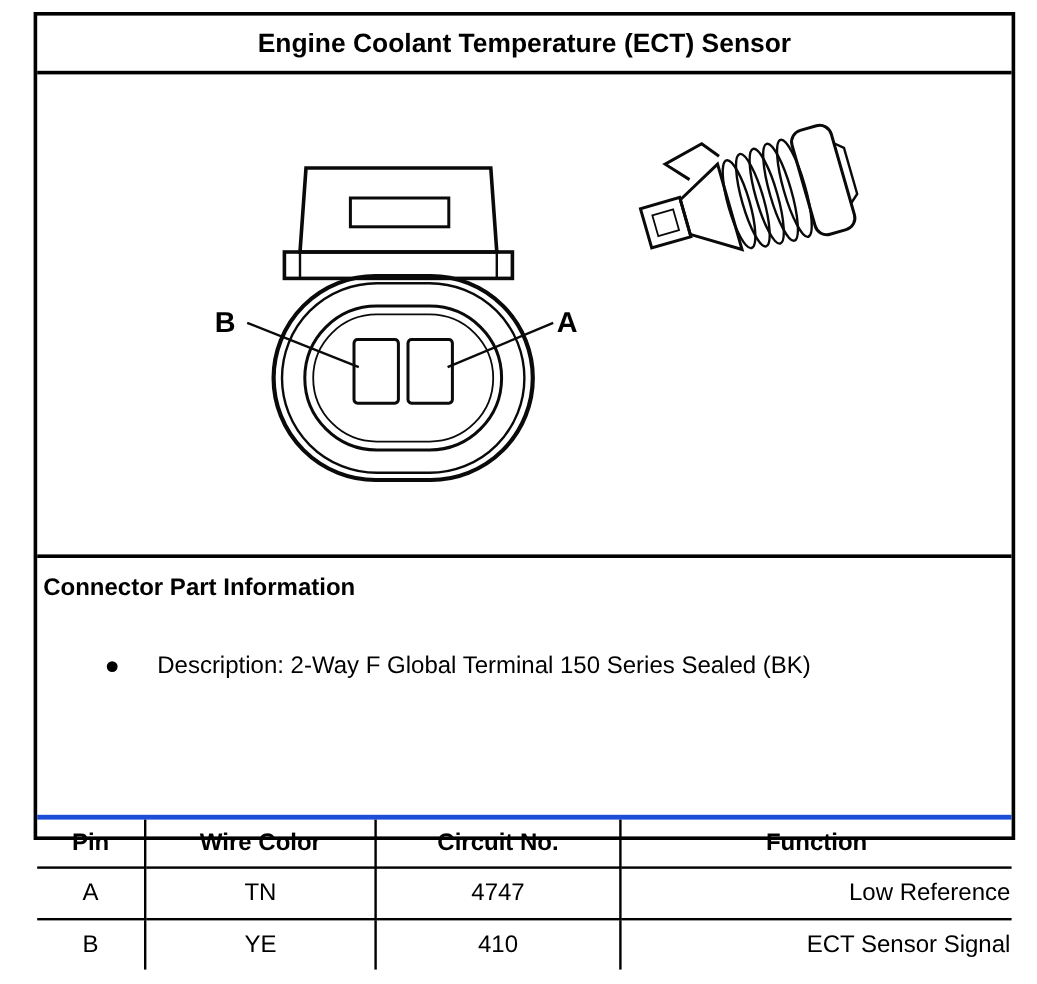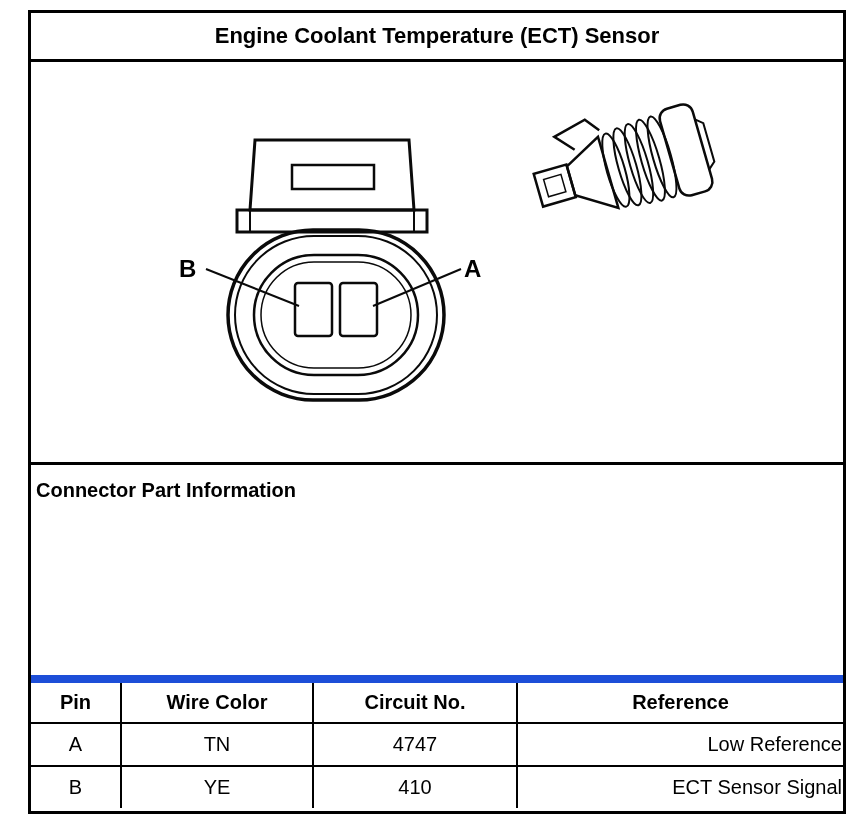--- a/index.html
+++ b/index.html
@@ -2,34 +2,34 @@
 <html><head>
 <meta charset="utf-8">
 <style>
   html, body { margin: 0; padding: 0; background: #ffffff; }
   body {
     width: 864px; height: 820px; position: relative;
     font-family: "Liberation Sans", sans-serif; color: #000;
   }
   .doc {
     position: absolute; left: 28px; top: 10px;
-    width: 818px; height: 804px;
+    width: 818px; height: 690px;
     border: 3px solid #000; box-sizing: border-box;
     background: #fff;
   }
   .title-bar {
     height: 46px; border-bottom: 3px solid #000;
     display: flex; align-items: center; justify-content: center;
     font-size: 22px; font-weight: bold;
   }
   .diagram-area { height: 400px; border-bottom: 3px solid #000; overflow: hidden; }
   .diagram-area svg { display: block; }
   svg text { font-family: "Liberation Sans", sans-serif; font-weight: bold; fill: #000; }
 
-  .part-info { height: 218px; border-bottom: 8px solid #1d4ed8; box-sizing: border-box; }
+  .part-info { height: 218px; border-bottom: 4px solid #1d4ed8; box-sizing: border-box; }
   .part-info-heading {
     font-size: 20px; font-weight: bold; padding: 14px 0 0 5px;
   }
   .part-info ul {
     list-style: none; margin: 36px 0 0 0; padding: 0 0 0 100px;
   }
   .part-info li {
     position: relative; font-size: 20px; line-height: 35px;
   }
   .part-info li::before {
@@ -106,36 +106,37 @@
 
         <rect x="136" y="2" width="34" height="90" rx="10" stroke-width="2.5"></rect>
         <path d="M170,20 L177,26 L177,66 L170,72" stroke-width="2"></path>
       </g>
     </svg>
   </div>
 
   <div class="part-info">
     <div class="part-info-heading">Connector Part Information</div>
     <ul>
+      <li>Description: 2-Way F Global Terminal 150 Series Sealed (BK)</li>
     </ul>
   </div>
 
   <table class="pin-table">
     <colgroup>
       <col class="c-pin">
         <col class="c-wire">
         <col class="c-circ">
         <col class="c-func">
     </colgroup>
     <thead>
       <tr>
         <th>Pin</th>
         <th>Wire Color</th>
         <th>Circuit No.</th>
-        <th>Reference</th>
+        <th>Function</th>
       </tr>
     </thead>
     <tbody>
       <tr>
         <td>A</td>
         <td>TN</td>
         <td>4747</td>
         <td class="func-cell">Low Reference</td>
       </tr>
       <tr>

